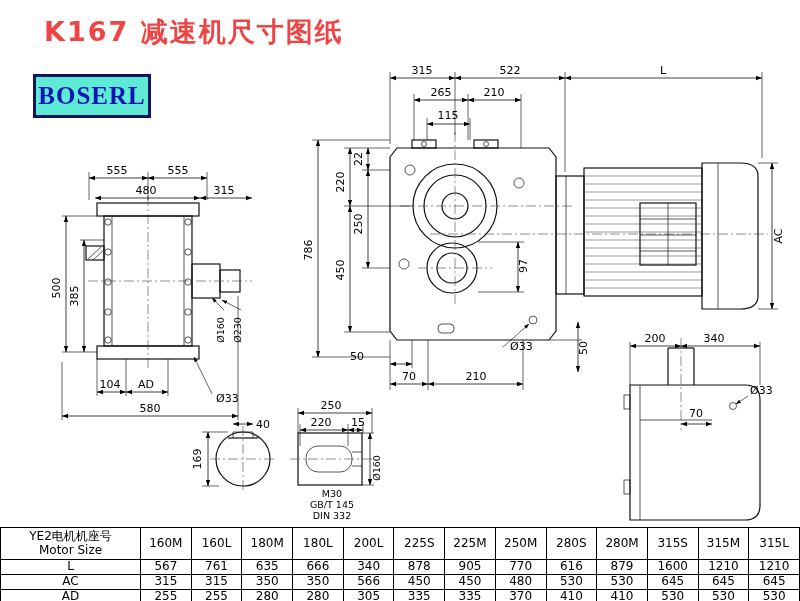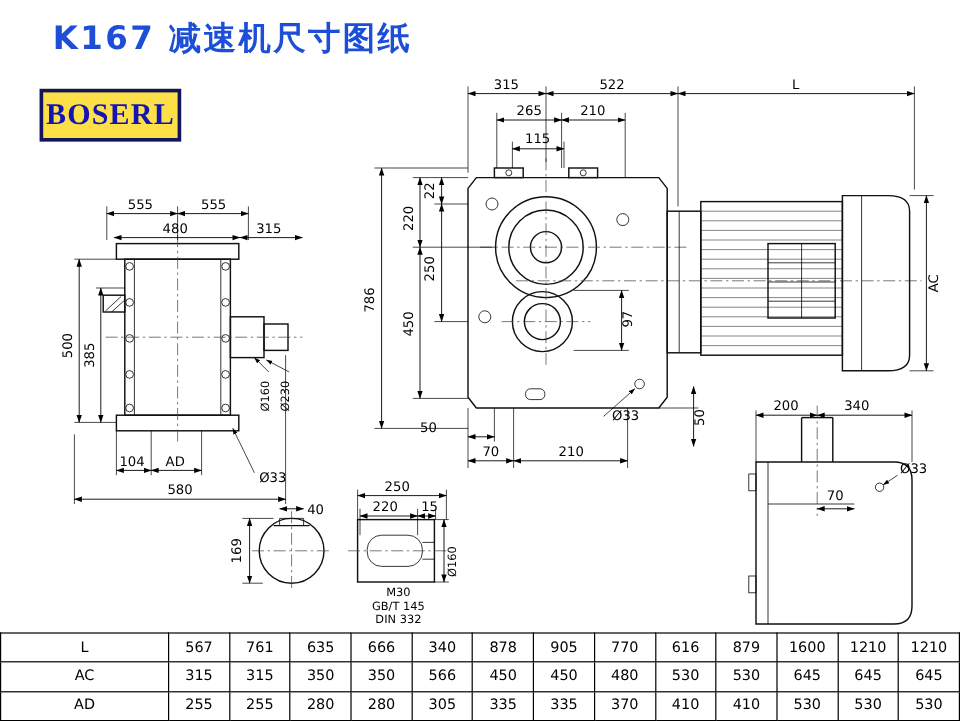--- a/index.html
+++ b/index.html
@@ -1,21 +1,21 @@
 <!DOCTYPE html>
 <html><head>
 <meta charset="utf-8">
 <style>
   html,body{margin:0;padding:0;background:#fff;}
   .page{position:relative;width:800px;height:601px;background:#ffffff;overflow:hidden;
         font-family:"DejaVu Sans",sans-serif;color:#000;}
   .title{position:absolute;left:44px;top:14px;font-size:27px;font-weight:bold;
-         letter-spacing:2px;color:#1d4ed8;}
+         letter-spacing:2px;color:#ef4444;}
   .logo-box{position:absolute;left:33px;top:74px;width:112px;height:38px;
-            border:3px solid #14145e;background:#fde047;display:flex;align-items:center;justify-content:center;}
+            border:3px solid #14145e;background:#5eead4;display:flex;align-items:center;justify-content:center;}
   .logo-text{font-family:"Liberation Serif",serif;font-weight:bold;font-size:25px;
              color:#1414b4;letter-spacing:1px;}
   svg.drawing{position:absolute;left:0;top:0;}
   svg text{font-family:"DejaVu Sans",sans-serif;font-size:11px;fill:#000;}
   svg text.small{font-size:9.5px;}
   .o{fill:none;stroke:#111;stroke-width:1.2;}
   .t{fill:none;stroke:#111;stroke-width:0.7;}
   .fin{fill:none;stroke:#333;stroke-width:0.5;}
   .dim{fill:none;stroke:#000;stroke-width:0.75;}
   .ext{fill:none;stroke:#000;stroke-width:0.6;}
@@ -313,20 +313,39 @@
         <col>
         <col>
         <col>
         <col>
         <col>
         <col>
         <col>
         <col>
     </colgroup>
     <tbody>
+      <tr class="hdr">
+        <td>
+          <div>YE2电机机座号</div>
+          <div>Motor Size</div>
+        </td>
+        <td>160M</td>
+        <td>160L</td>
+        <td>180M</td>
+        <td>180L</td>
+        <td>200L</td>
+        <td>225S</td>
+        <td>225M</td>
+        <td>250M</td>
+        <td>280S</td>
+        <td>280M</td>
+        <td>315S</td>
+        <td>315M</td>
+        <td>315L</td>
+      </tr>
       <tr class="row">
         <td>L</td>
         <td>567</td>
         <td>761</td>
         <td>635</td>
         <td>666</td>
         <td>340</td>
         <td>878</td>
         <td>905</td>
         <td>770</td>

